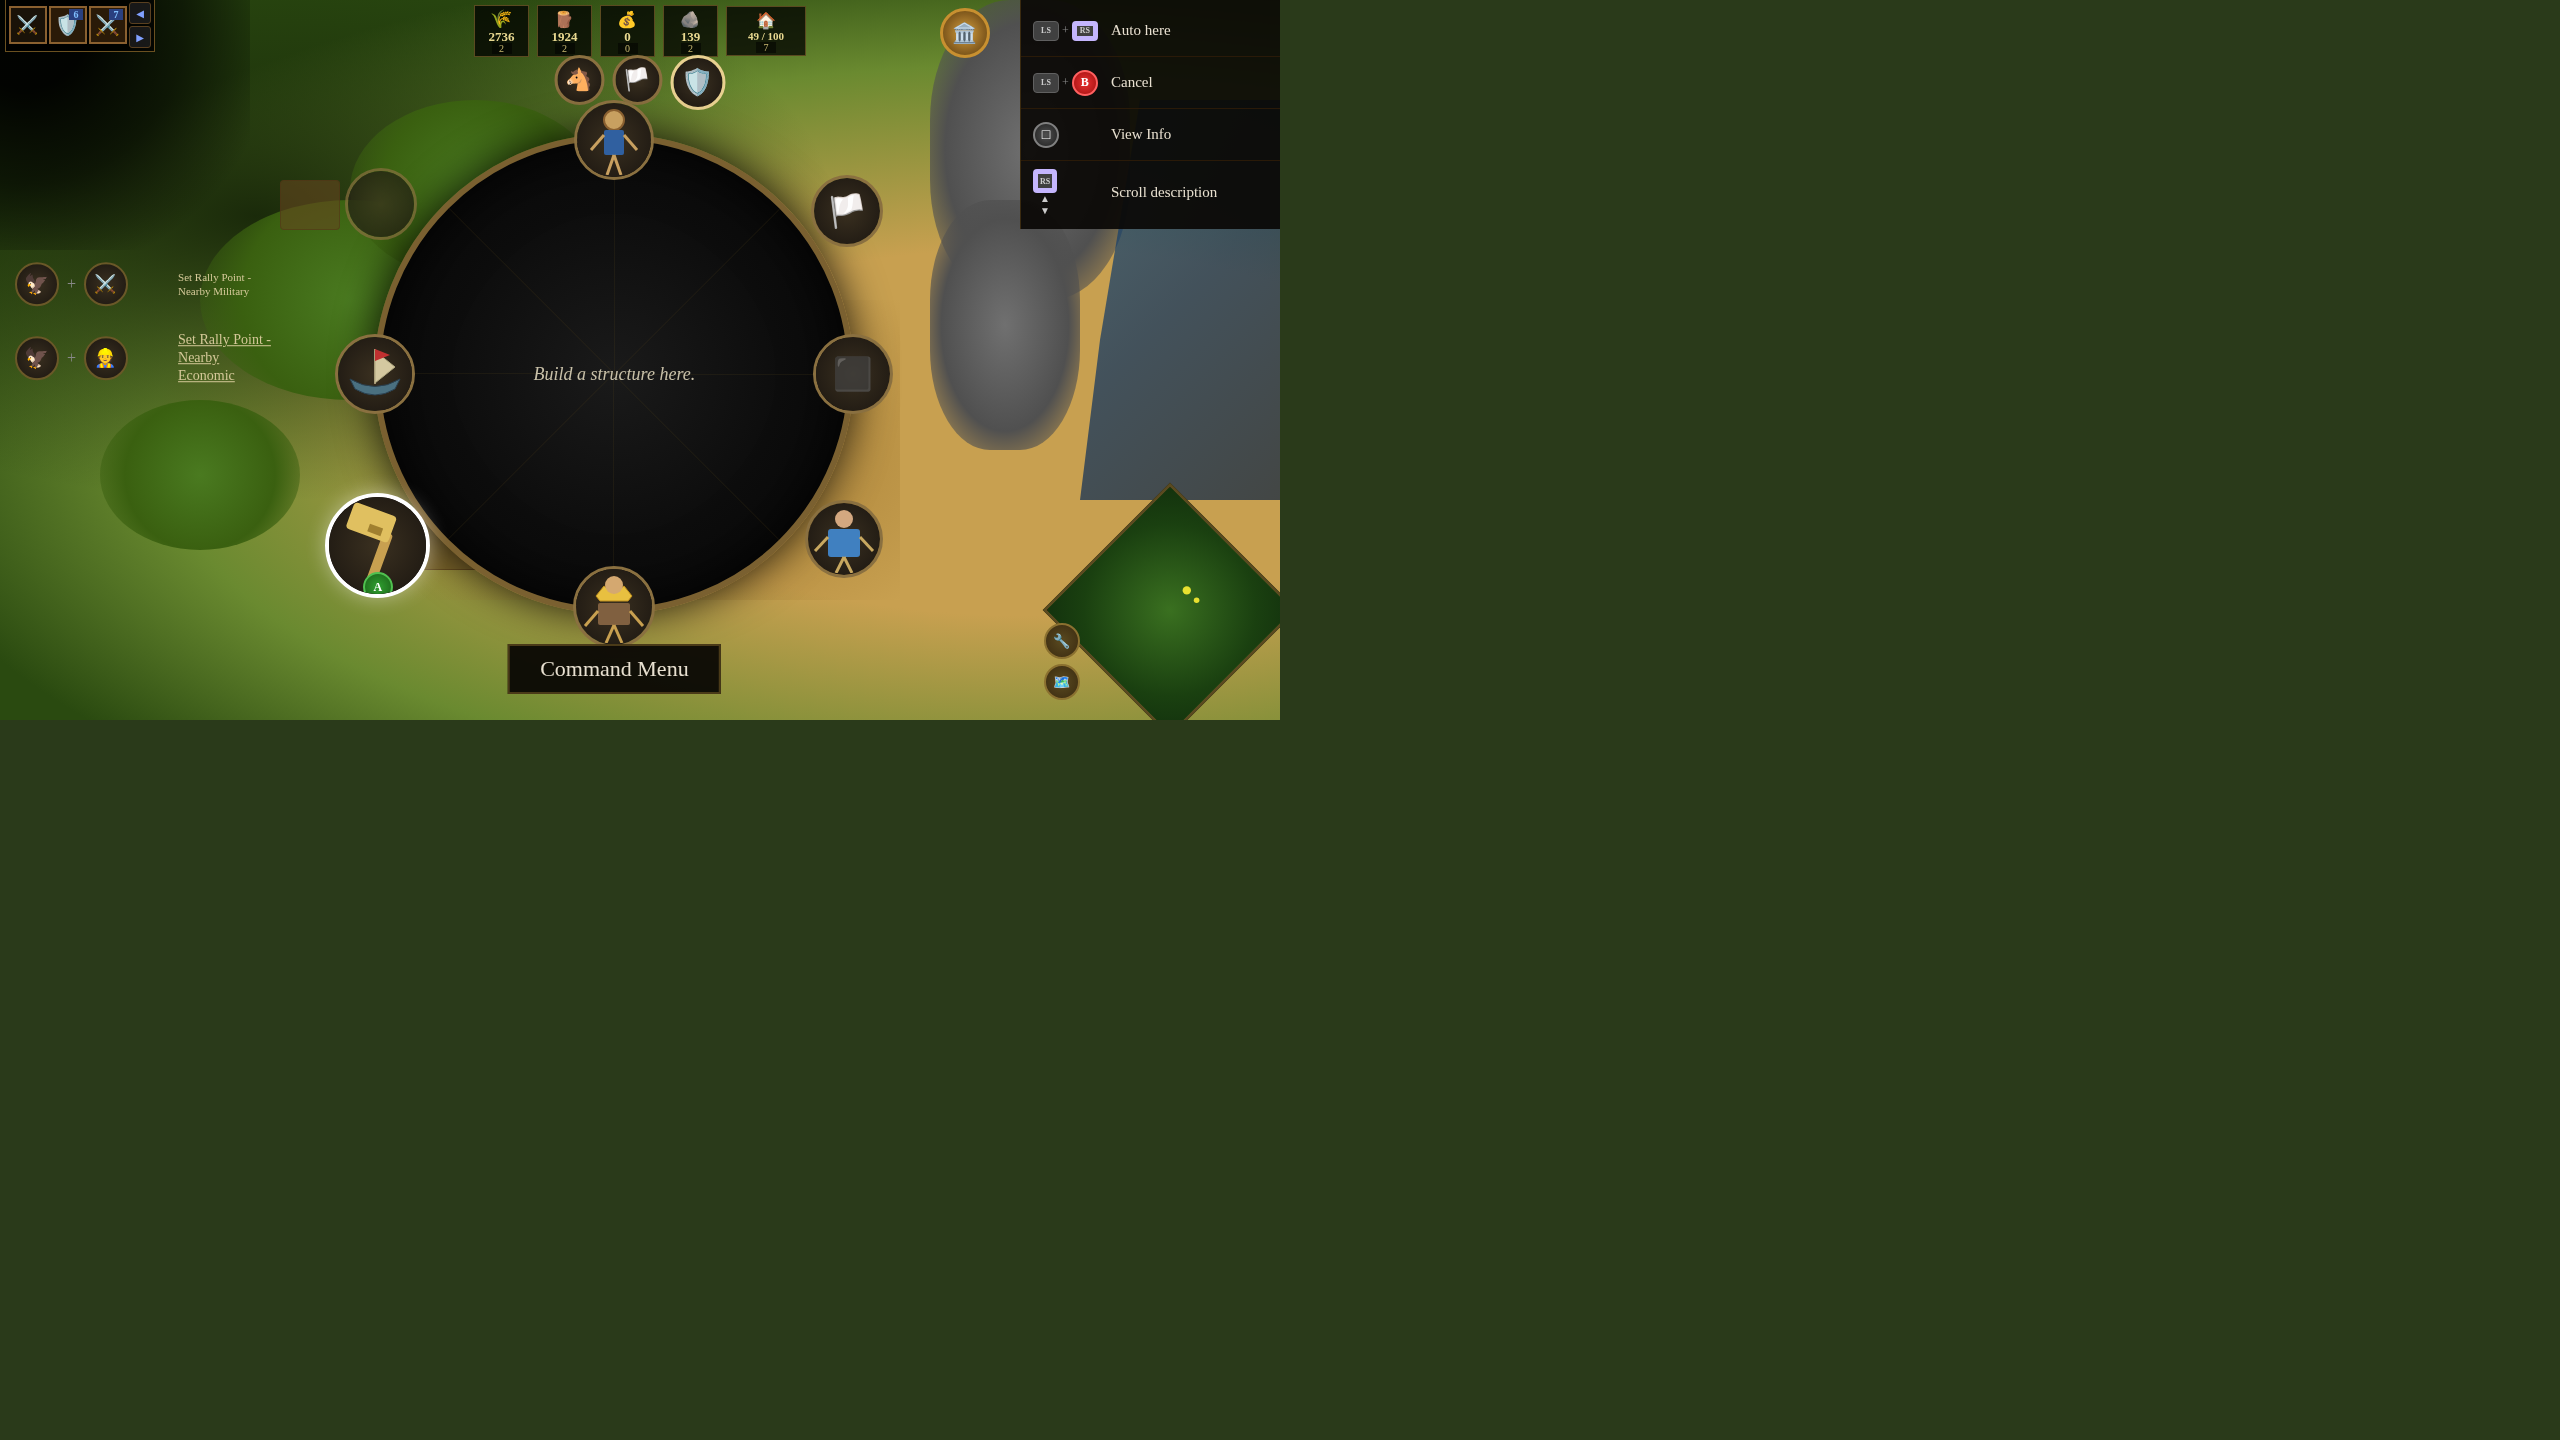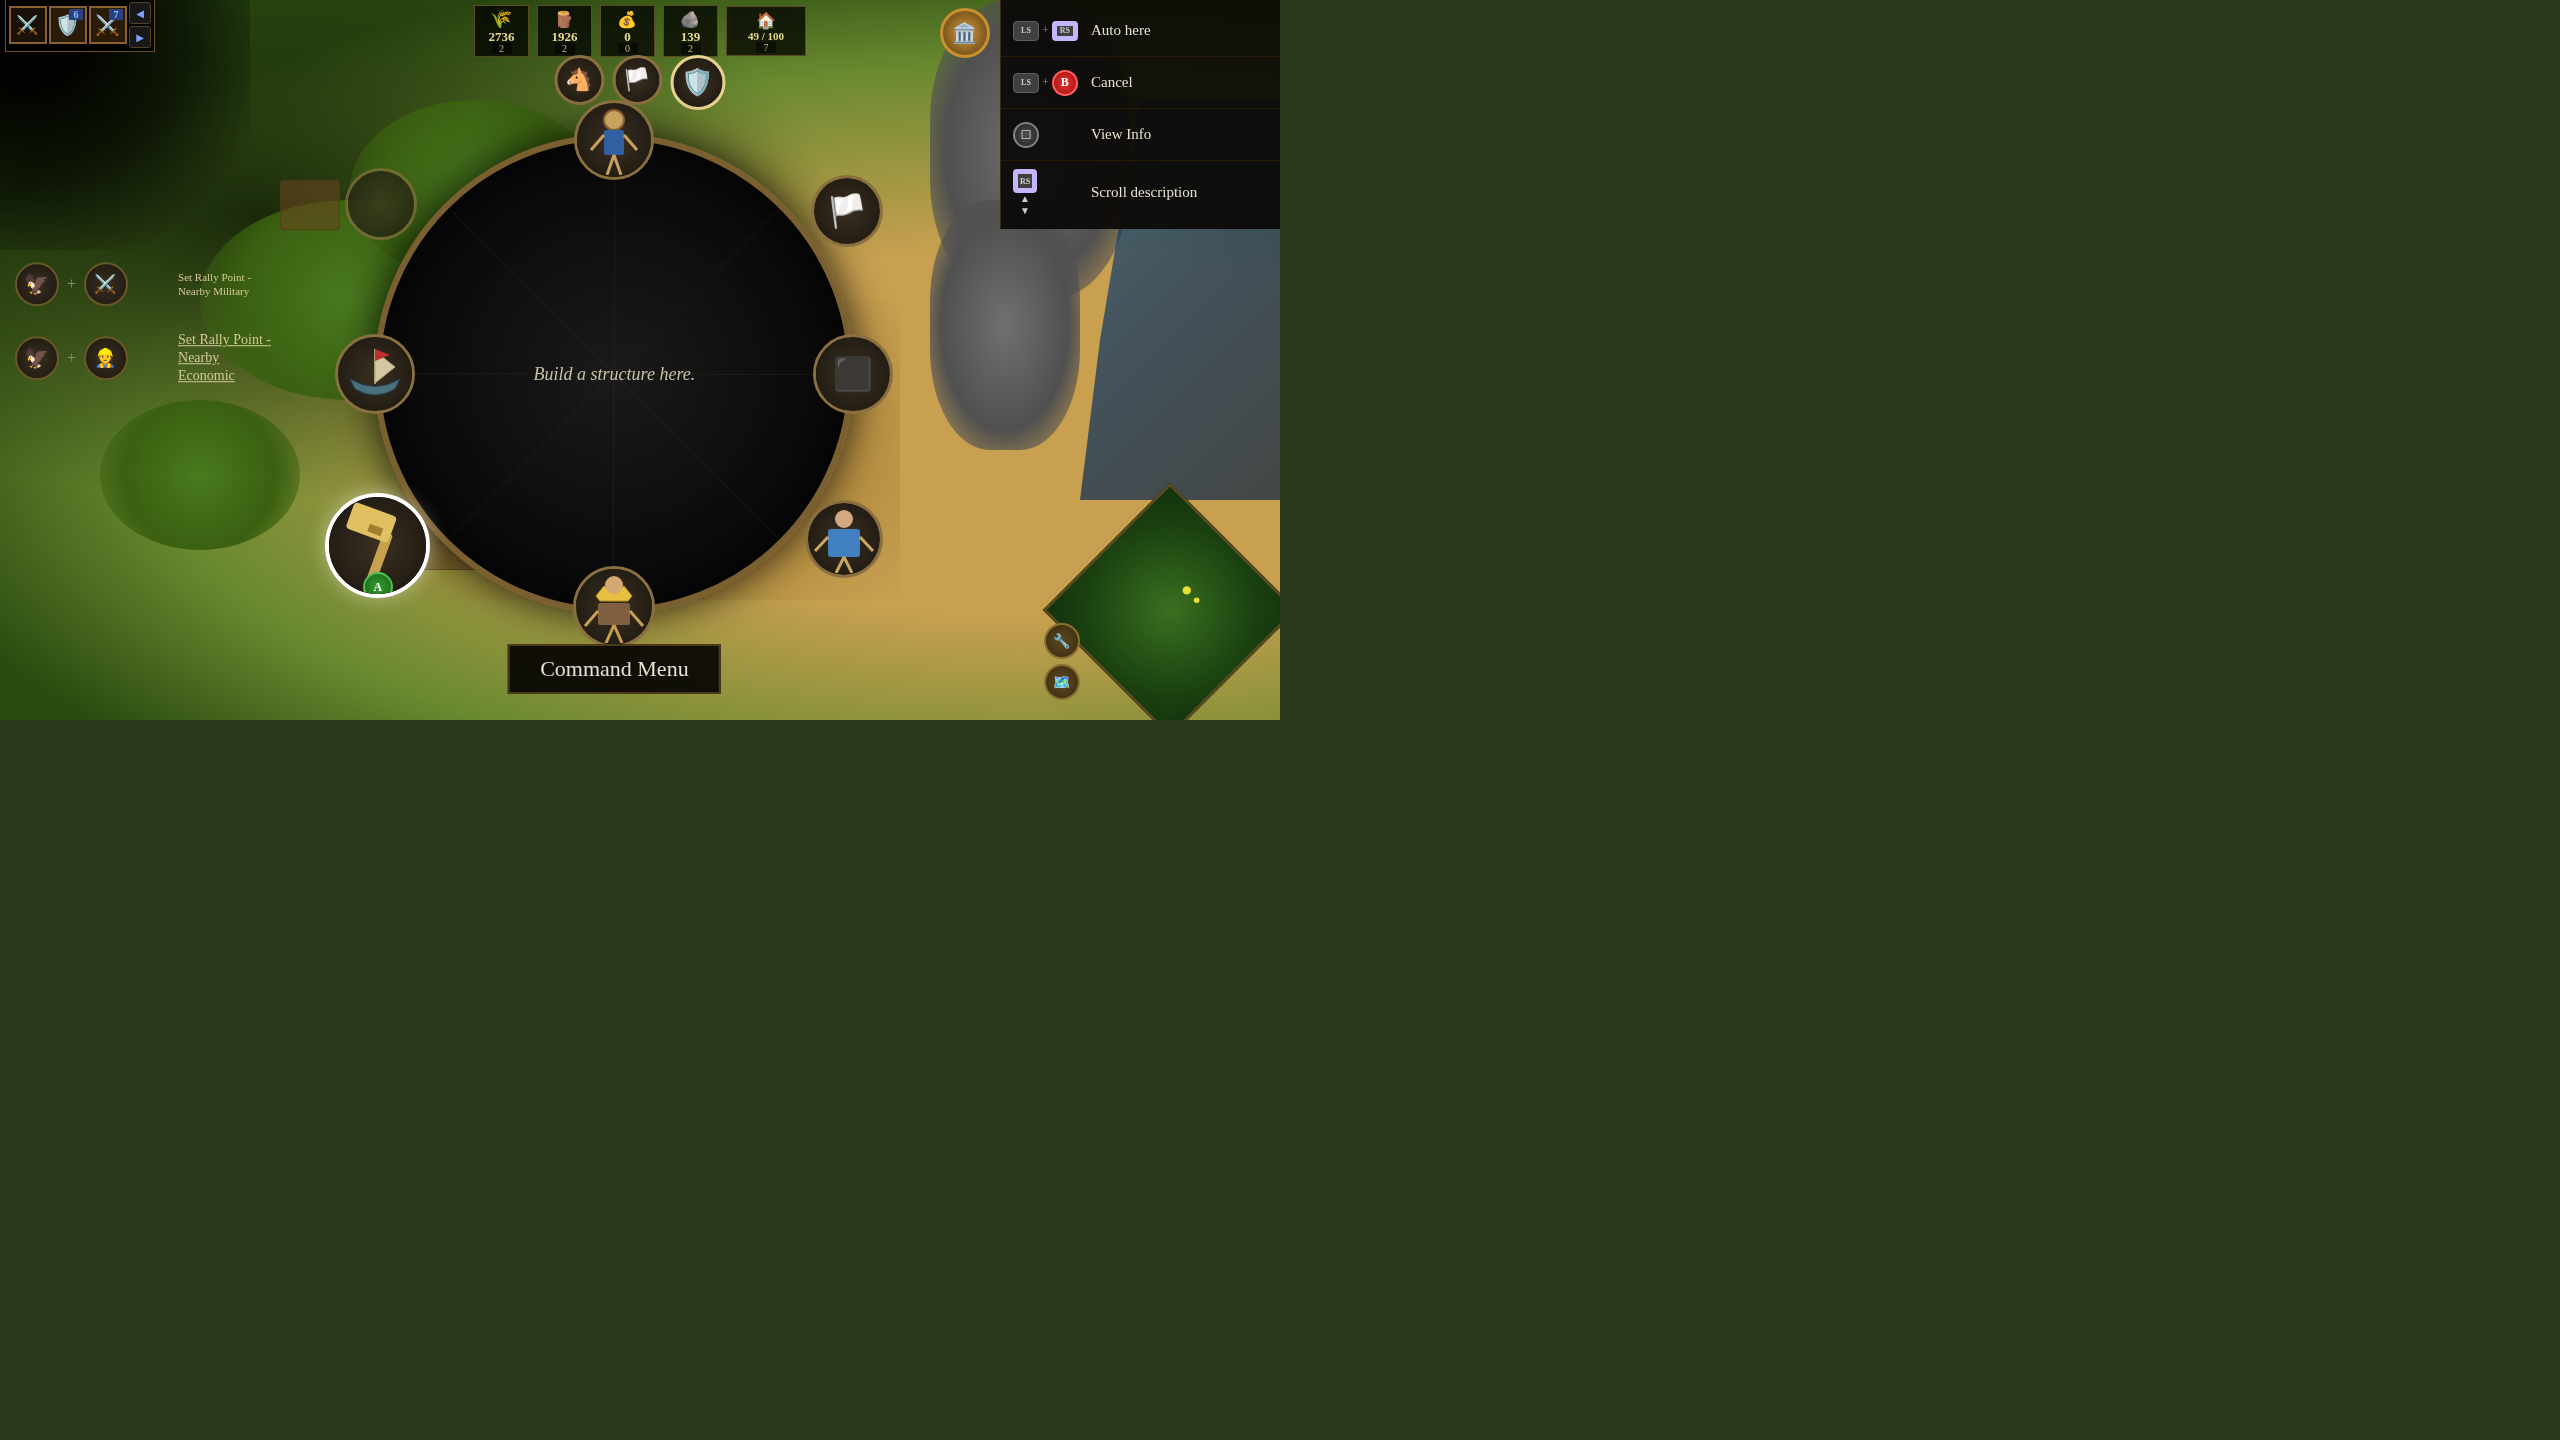--- a/index.html
+++ b/index.html
@@ -157,21 +157,21 @@
       justify-content: center;
       cursor: pointer;
       z-index: 101;
     }
 
     
     .right-panel {
       position: absolute;
       top: 0;
       right: 0;
-      width: 280px;
+      width: 260px;
       background: rgba(10,8,5,0.92);
       border-left: 1px solid #3a2a10;
       padding: 5px 0;
       z-index: 200;
     }
 
     .cmd-row {
       display: flex;
       align-items: center;
       padding: 8px 12px;
@@ -565,21 +565,21 @@
 <div class="resource-bar">
 
   <div class="resource-item">
     <div class="resource-icon ico-food">🌾</div>
     <div class="resource-value">2736</div>
     <div class="resource-rate">2</div>
   </div>
 
   <div class="resource-item">
     <div class="resource-icon">🪵</div>
-    <div class="resource-value">1926</div>
+    <div class="resource-value">1924</div>
     <div class="resource-rate">2</div>
   </div>
 
   <div class="resource-item">
     <div class="resource-icon">💰</div>
     <div class="resource-value">0</div>
     <div class="resource-rate">0</div>
   </div>
 
   <div class="resource-item">

